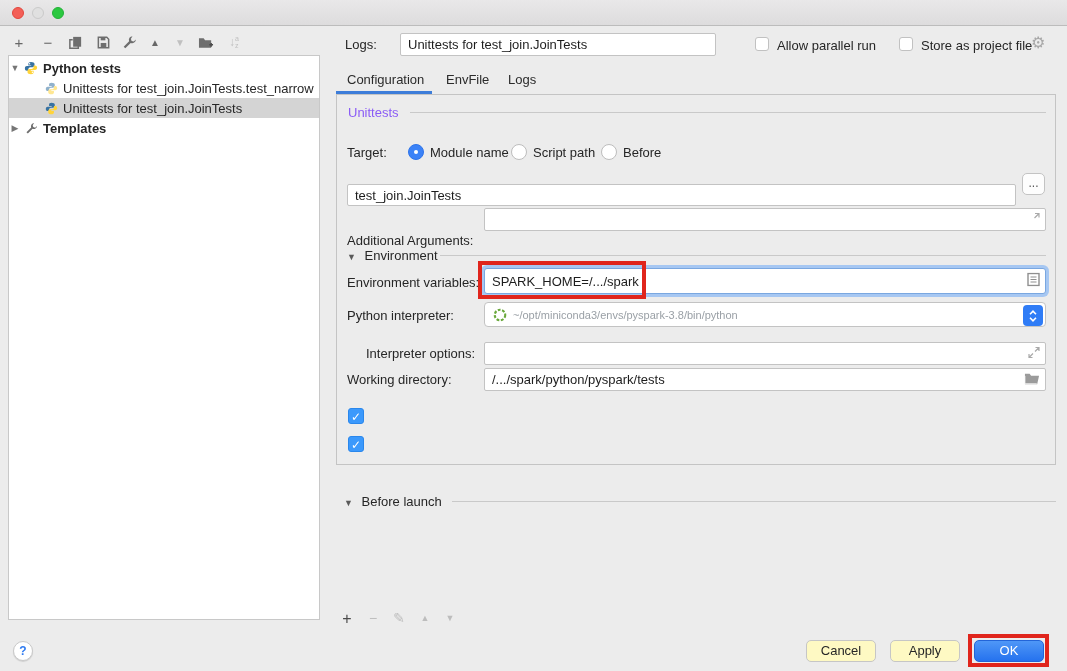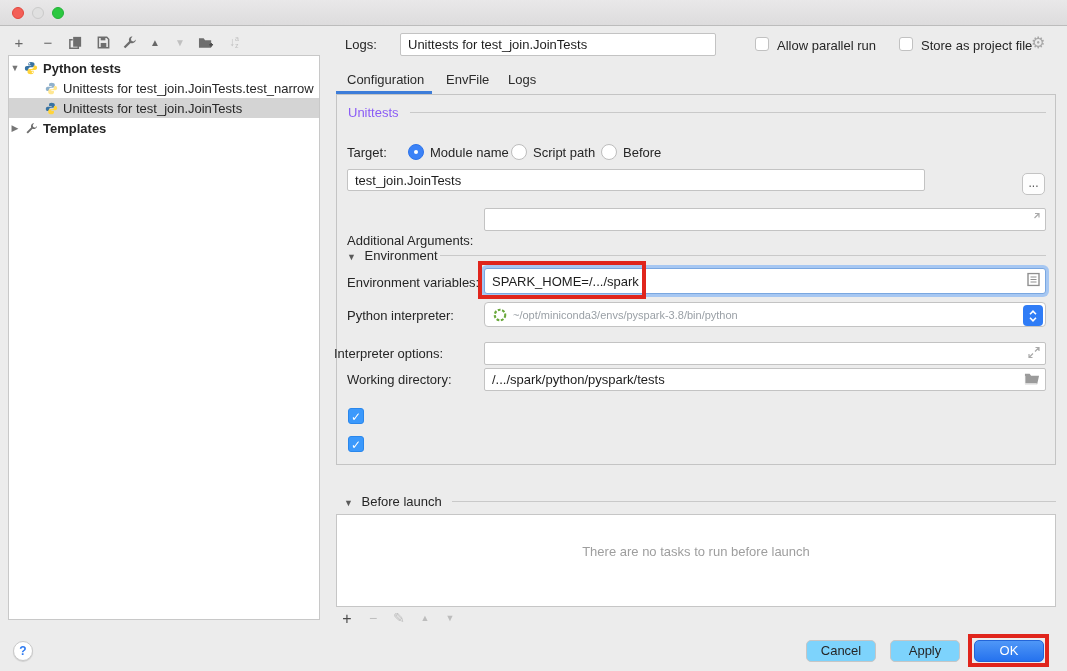--- a/index.html
+++ b/index.html
@@ -75,21 +75,21 @@
              display:flex; flex-direction:column; align-items:center; justify-content:center; }
 
   .red-box { position:absolute; border:4px solid #e0251c; }
 
   
   .bl-box { position:absolute; left:336px; top:514px; width:720px; height:93px; background:#fff; border:1px solid #c6c6c6; }
   .bl-empty { position:absolute; width:100%; text-align:center; top:29px; color:#9e9e9e; }
   .bl-icon { position:absolute; top:610px; font-size:14px; color:#bdbdbd; width:18px; text-align:center; }
 
   .btn { position:absolute; top:640px; width:70px; height:22px; border:1px solid #c6c6c6; border-radius:5px;
-         background:#7dd3fc; text-align:center; line-height:20px; font-size:13px; color:#262626; }
+         background:#fef9c3; text-align:center; line-height:20px; font-size:13px; color:#262626; }
   .btn.primary { background:linear-gradient(#4f97f7,#2572ee); border-color:#2264d8; color:#fff; }
 
   .tri9 { font-size:9px; }
 </style>
 </head>
 <body>
 
 <div class="window">
 
   <div class="titlebar">
@@ -194,21 +194,21 @@
   <div class="sect-line" style="left:410px; top:112px; width:636px;"></div>
 
   <div class="label" style="left:347px; top:145px;">Target:</div>
   <div class="radio on" style="left:408px; top:144px;"></div>
   <div class="label" style="left:430px; top:145px;">Module name</div>
   <div class="radio" style="left:511px; top:144px;"></div>
   <div class="label" style="left:533px; top:145px;">Script path</div>
   <div class="radio" style="left:601px; top:144px;"></div>
   <div class="label" style="left:623px; top:145px;">Before</div>
 
-  <div class="field" style="left:347px; top:169px; width:578px; height:22px;">
+  <div class="field" style="left:347px; top:184px; width:669px; height:22px;">
     <input type="text" value="test_join.JoinTests" style="">
   </div>
   <div class="browse-btn">...</div>
 
   <div class="label" style="left:347px; top:212px;margin-top:21px;">Additional Arguments:</div>
   <div class="field" style="left:484px; top:208px; width:562px; height:23px;">
     <input type="text" value="" style="">
     <span class="field-icon">
       <svg width="12" height="12" viewBox="0 0 12 12">
           <path d="M11 5V1H7M11 1 6.5 5.5" fill="none" stroke="#a9a9a9" stroke-width="1.2"></path>
@@ -243,21 +243,21 @@
     </span>
     <span class="path">~/opt/miniconda3/envs/pyspark-3.8/bin/python</span>
     <span class="stepper">
       <svg width="10" height="14" viewBox="0 0 10 14">
           <path d="M2 5.2 5 2.2l3 3" fill="none" stroke="#fff" stroke-width="1.6"></path>
           <path d="M2 8.8l3 3 3-3" fill="none" stroke="#fff" stroke-width="1.6"></path>
         </svg>
     </span>
   </div>
 
-  <div class="label" style="left:334px; top:346px;text-align:center;">Interpreter options:</div>
+  <div class="label" style="left:366px; top:346px;text-align:center;">Interpreter options:</div>
   <div class="field" style="left:484px; top:342px; width:562px; height:23px;">
     <input type="text" value="" style="">
     <span class="field-icon">
       <svg width="12" height="12" viewBox="0 0 12 12">
           <path d="M11 4.5V1H7.5M11 1 7 5M1 7.5V11h3.5M1 11l4-4" fill="none" stroke="#a9a9a9" stroke-width="1.2"></path>
         </svg>
     </span>
   </div>
 
   <div class="label" style="left:347px; top:372px;">Working directory:</div>
@@ -273,23 +273,20 @@
 
   <div class="cb on" style="left:348px; top:408px; width:16px; height:16px; line-height:16px; font-size:12px;">✓</div>
   <div class="cb on" style="left:348px; top:436px; width:16px; height:16px; line-height:16px; font-size:12px;">✓</div>
 
   <div class="sect-head" style="left:344px; top:494px;">
     <span class="tri">▼</span>
     <span>Before launch</span>
   </div>
   <div class="sect-line" style="left:452px; top:501px; width:604px;"></div>
 
-  <div class="bl-box">
-    <div class="bl-empty">There are no tasks to run before launch</div>
-  </div>
 
   <div class="bl-icon" style="left:338px; color:#4a4a4a; font-size:16px;">+</div>
   <div class="bl-icon" style="left:364px;">−</div>
   <div class="bl-icon" style="left:390px;">✎</div>
   <div class="bl-icon tri9" style="left:416px; padding-top:3px;">▲</div>
   <div class="bl-icon tri9" style="left:441px; padding-top:3px;">▼</div>
 
   <div class="btn" style="left:806px;">Cancel</div>
   <div class="btn" style="left:890px;">Apply</div>
   <div class="btn primary" style="left:974px;">OK</div>

